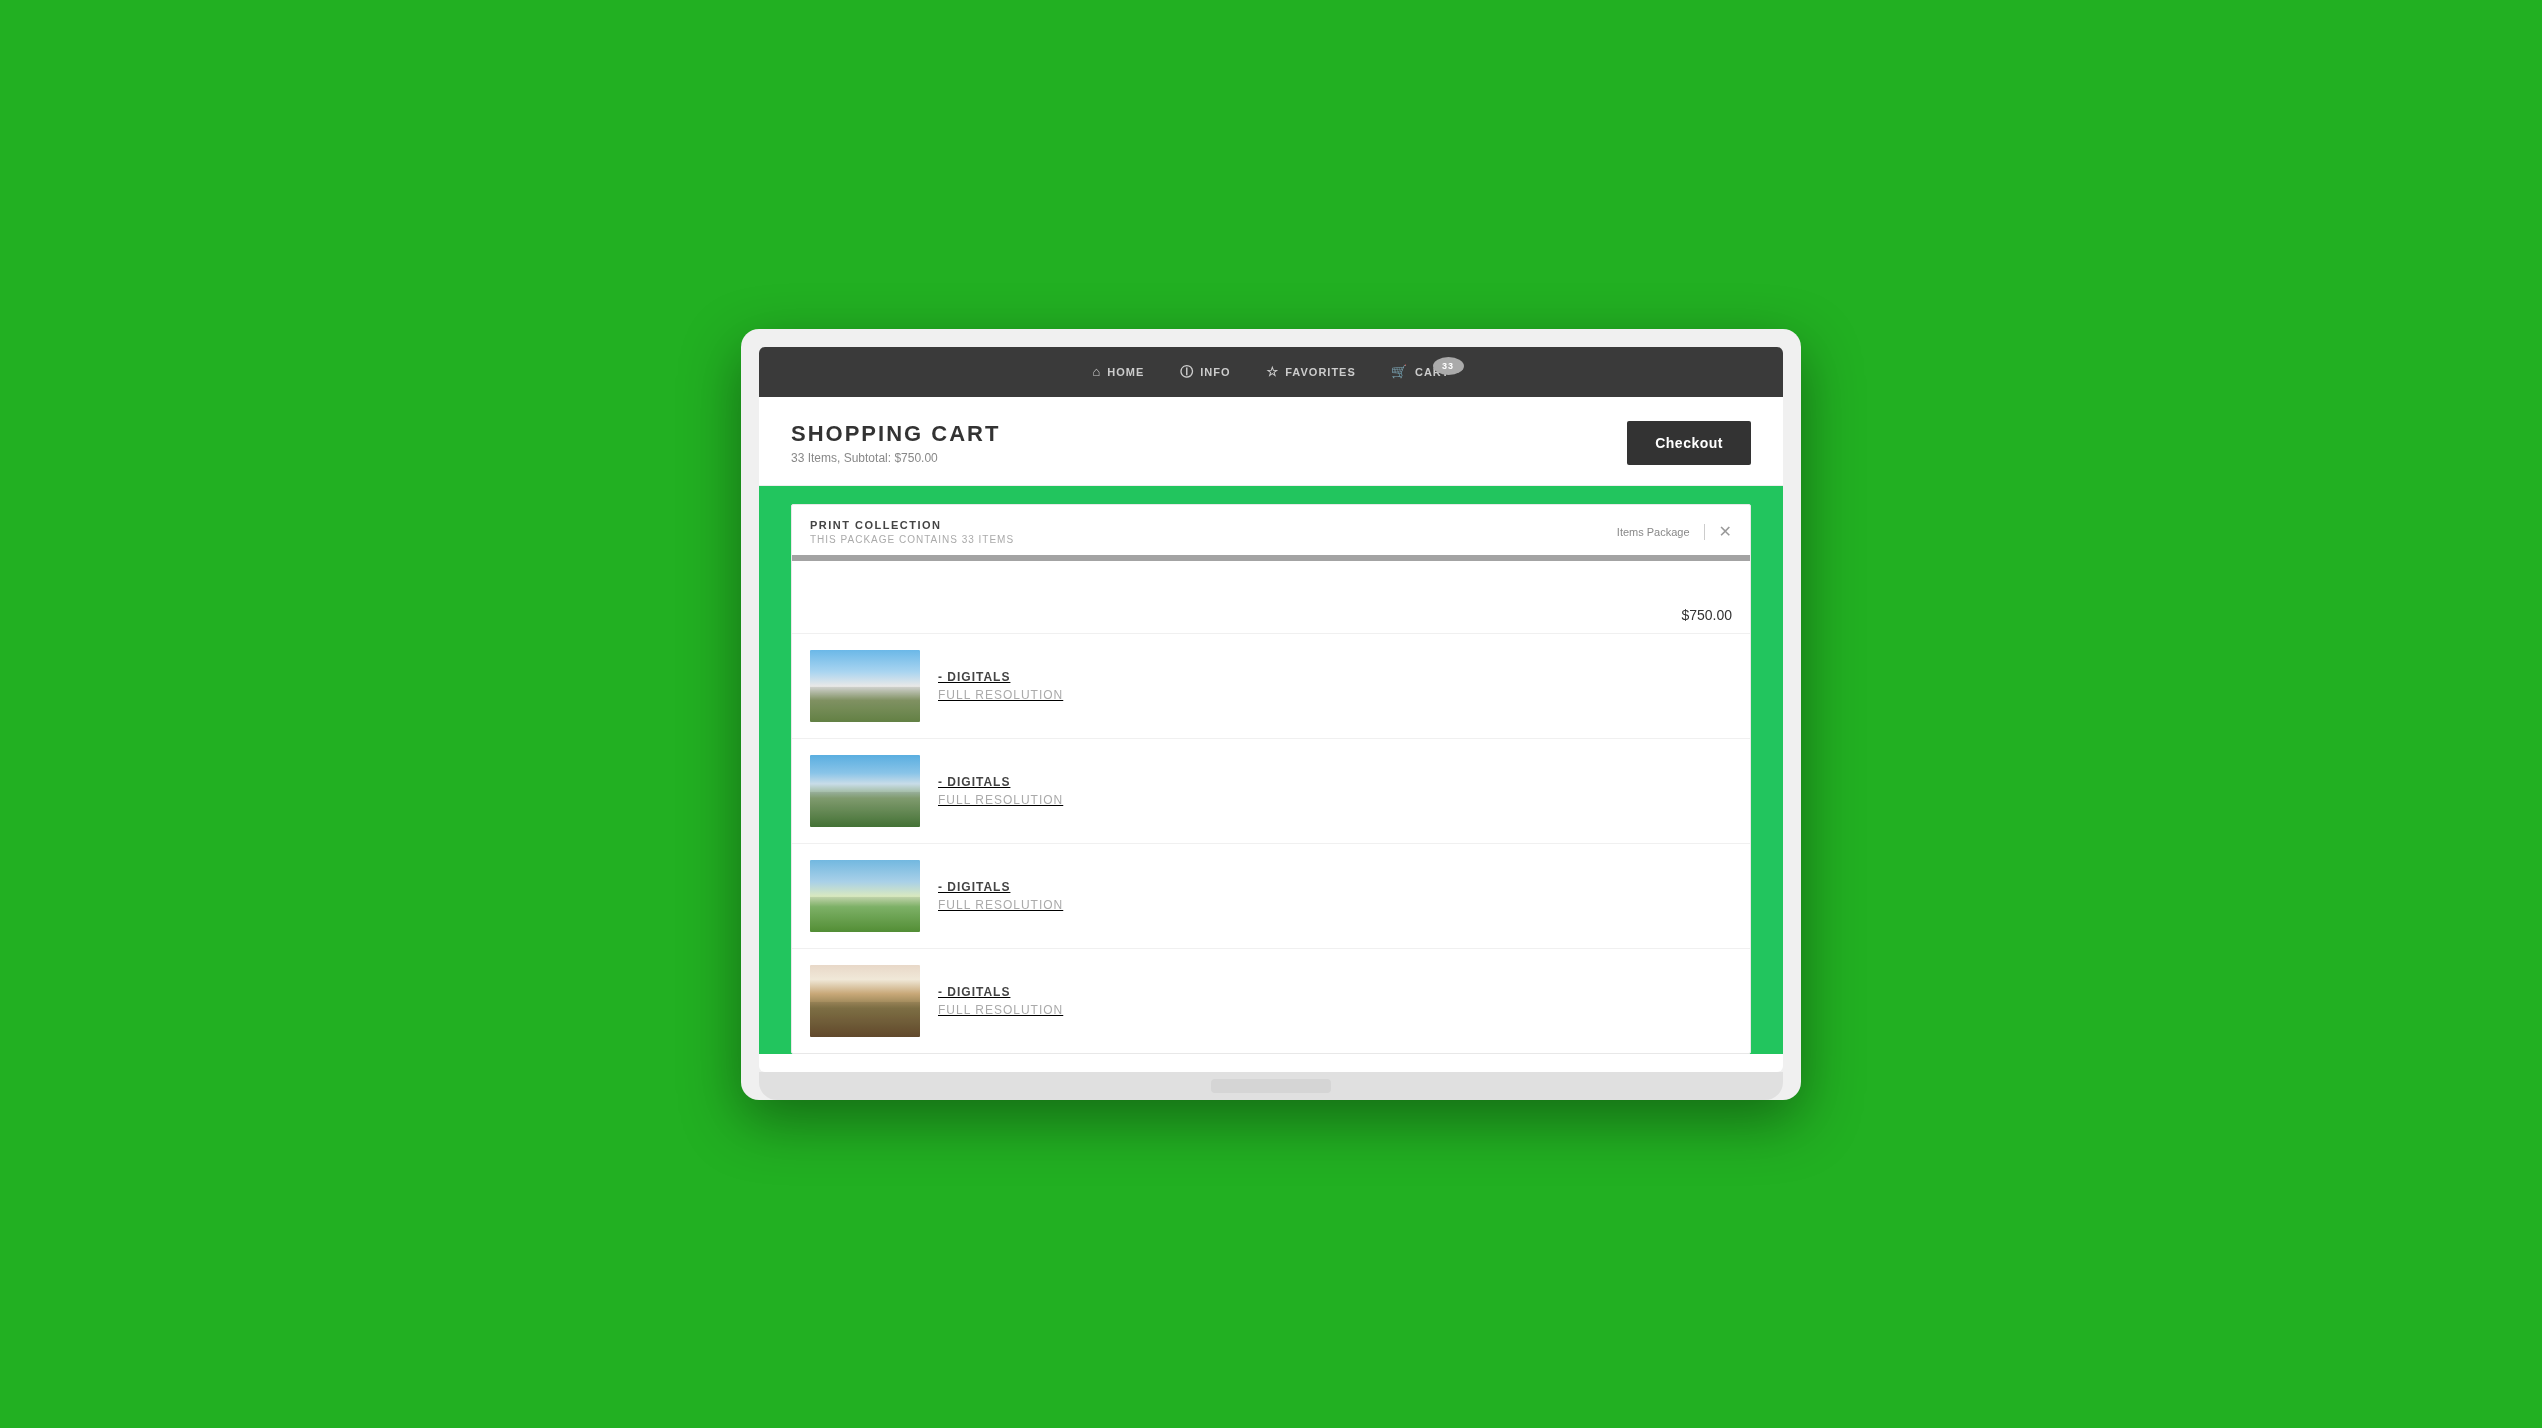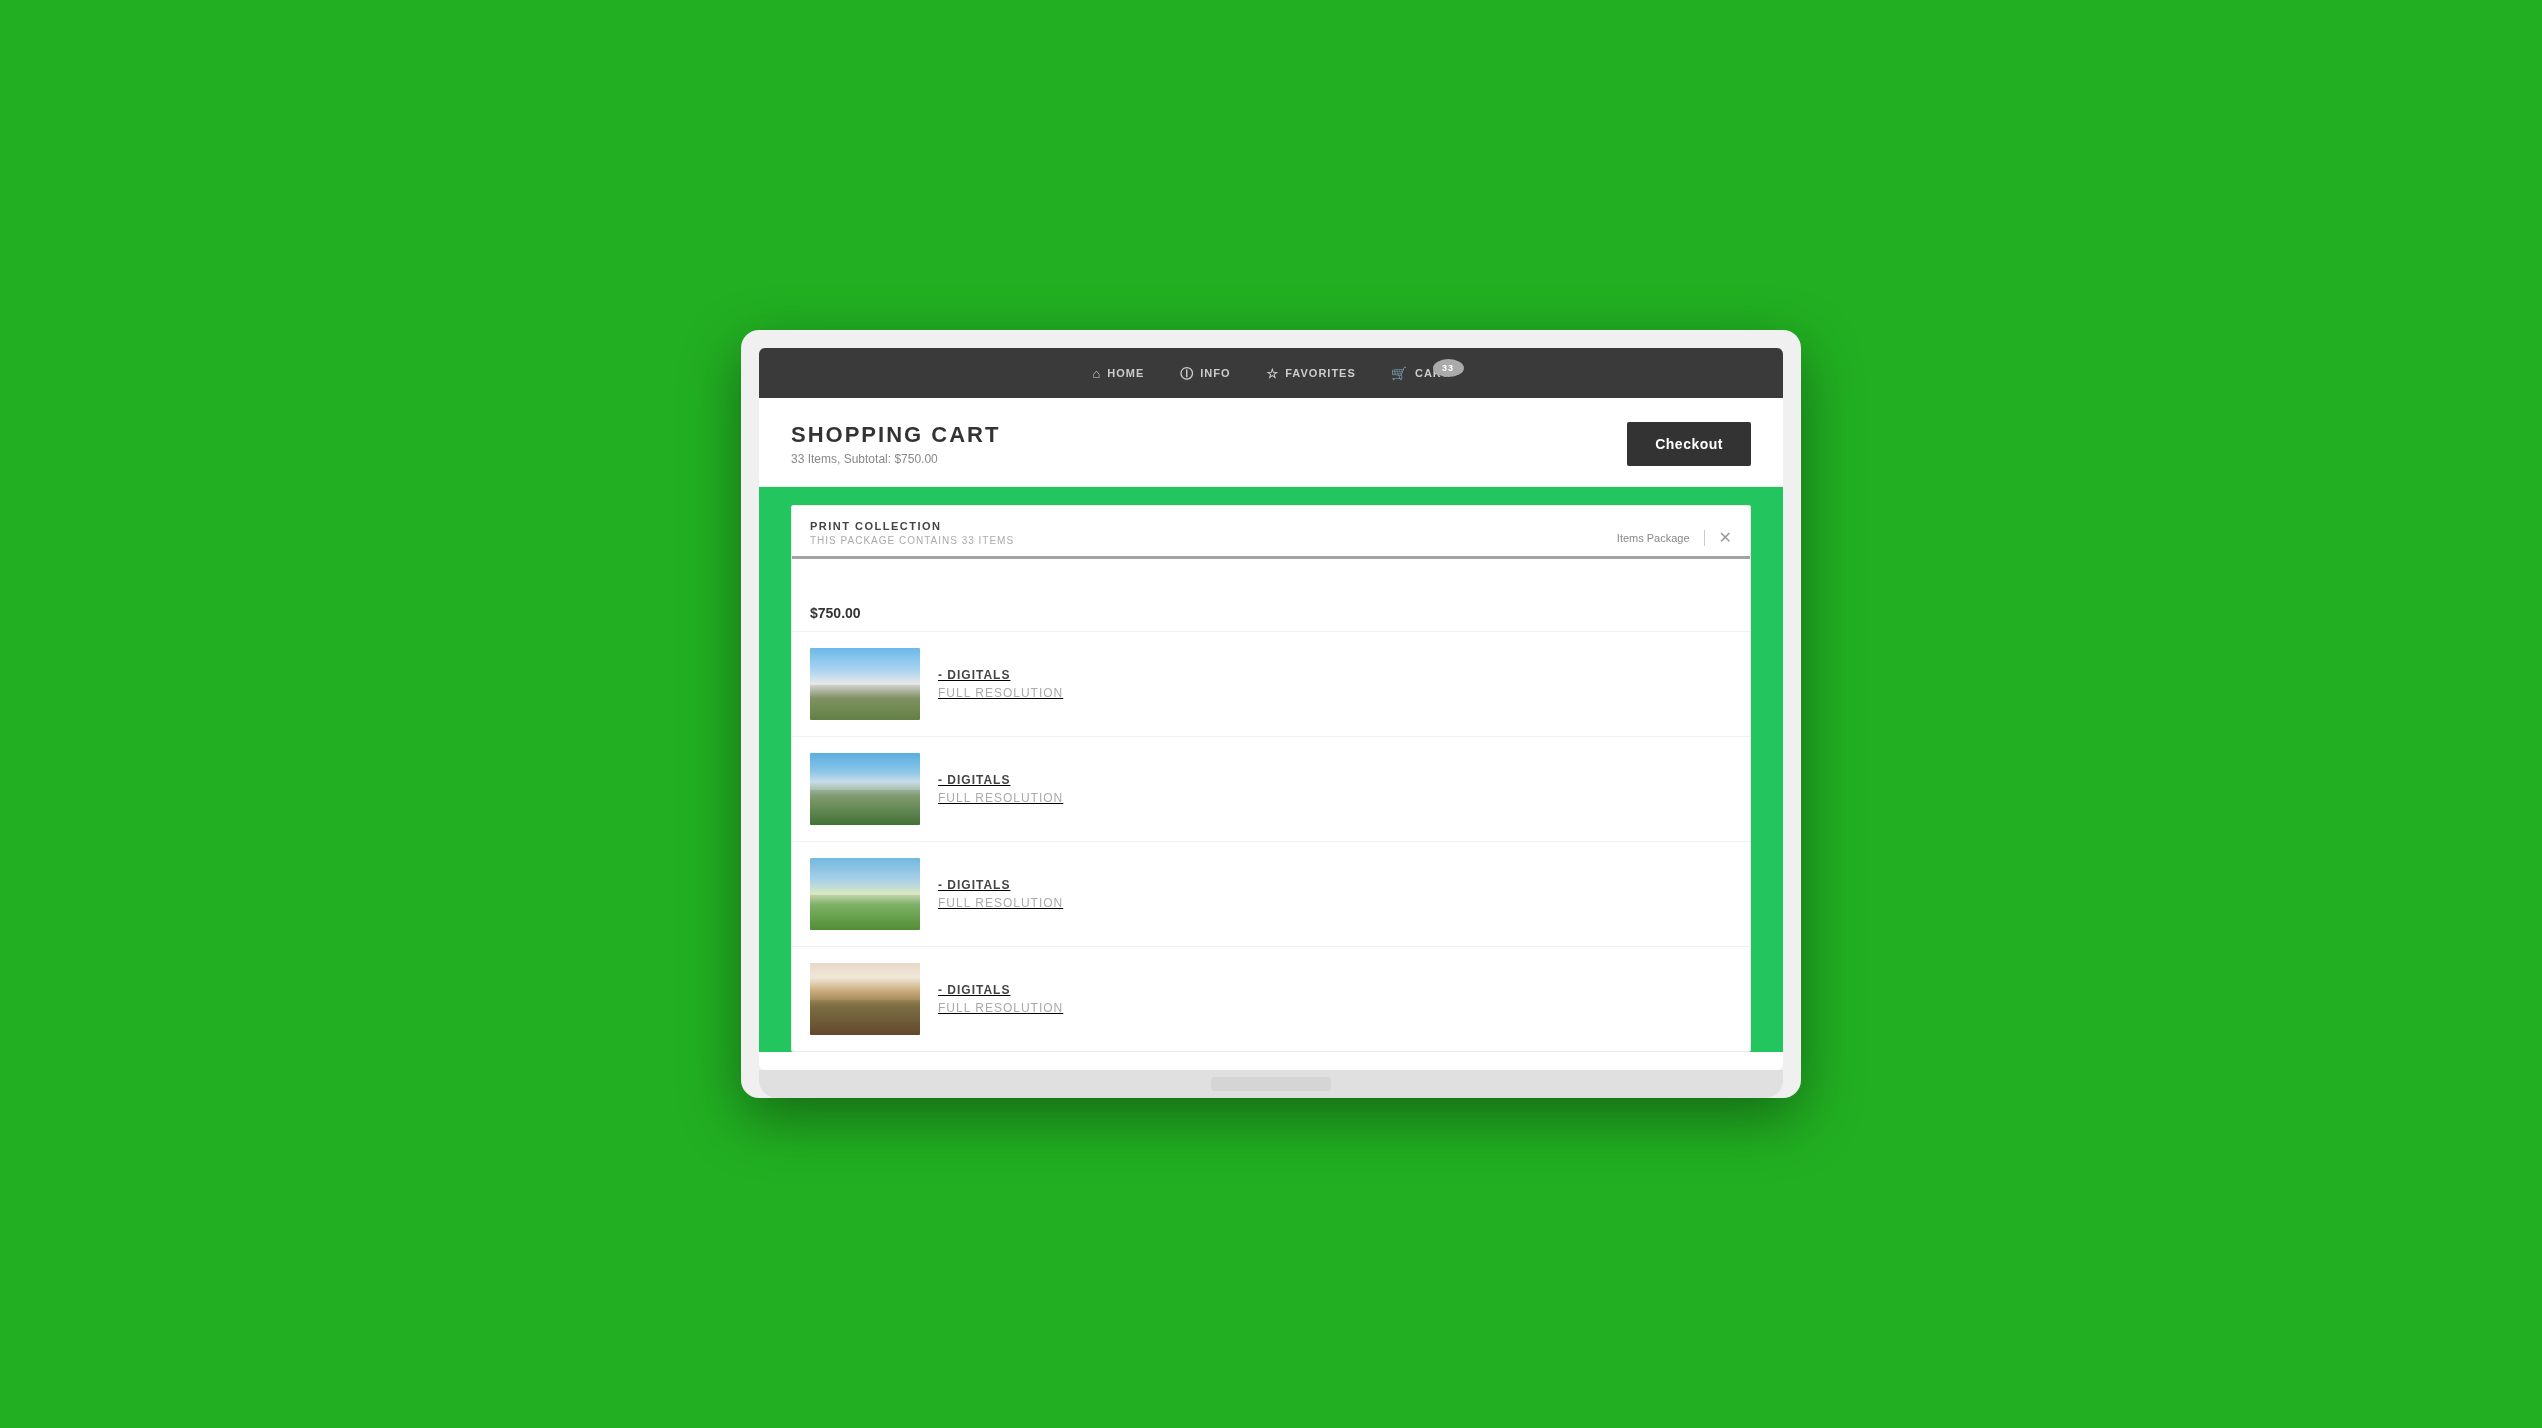--- a/index.html
+++ b/index.html
@@ -146,24 +146,24 @@
     
     .cart-section {
       background: #fff;
       margin: 18px 32px;
       border: 1px solid #e8e8e8;
       border-radius: 2px;
     }
 
     .section-header {
       display: flex;
-      align-items: flex-end;
+      align-items: center;
       justify-content: space-between;
       padding: 14px 18px 10px 18px;
-      border-bottom: 3px solid #a3a3a3;
+      border-bottom: 6px solid #a3a3a3;
     }
 
     .section-title {
       font-size: 11px;
       font-weight: 700;
       letter-spacing: 1.5px;
       text-transform: uppercase;
       color: #444;
     }
 
@@ -196,23 +196,23 @@
 
     .delete-icon {
       font-size: 16px;
       color: #999;
       cursor: pointer;
       line-height: 1;
     }
 
     .section-price {
       font-size: 14px;
-      font-weight: 700;
+      font-weight: 400;
       color: #333;
-      text-align: left;
+      text-align: right;
       padding: 6px 18px 10px 18px;
       margin-top: 40px;
     }
 
     
     .cart-item {
       display: flex;
       align-items: center;
       padding: 16px 18px;
       border-top: 1px solid #f0f0f0;

